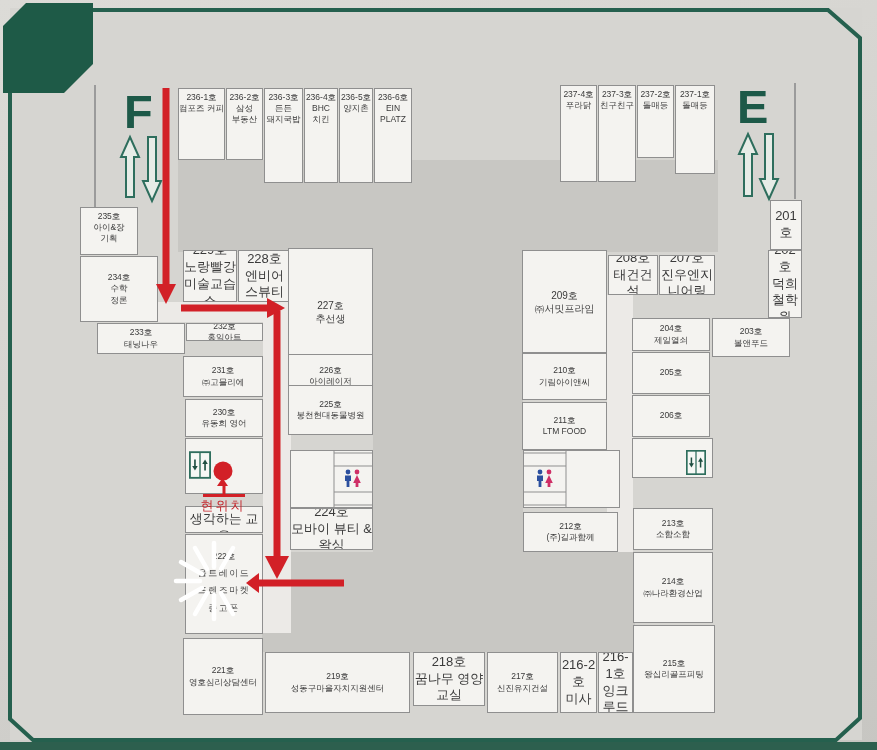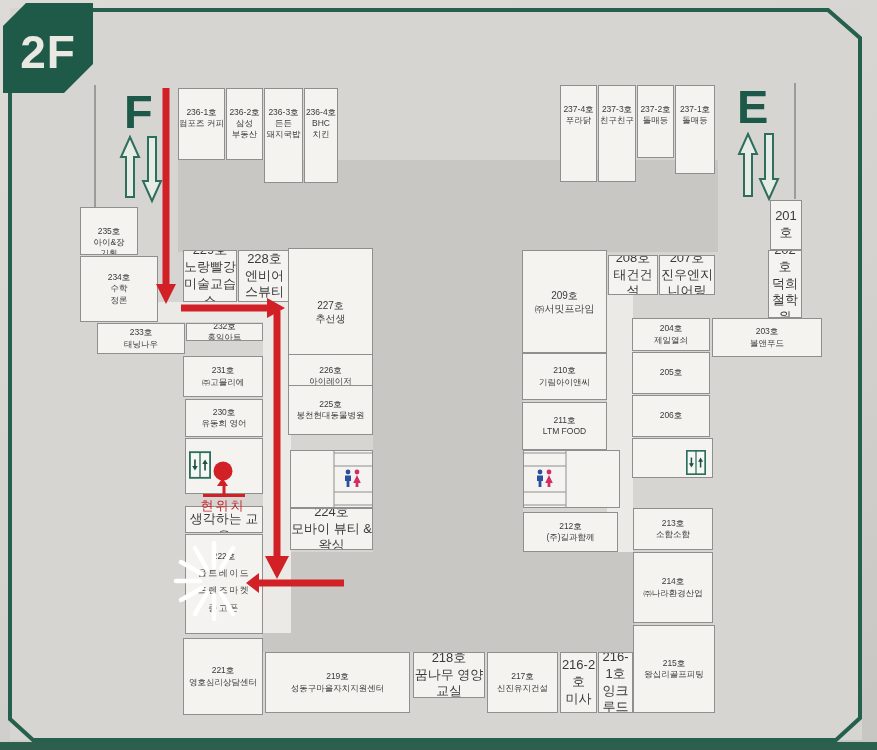--- a/index.html
+++ b/index.html
@@ -10,21 +10,21 @@
   svg{display:block;}
   .abs{position:absolute;}
   
   .void{position:absolute;background:#c8c7c3;}
   .hall{position:absolute;background:#eceae7;}
   
   .room{position:absolute;background:#f4f3f0;border:1px solid #8f8f8f;
         box-sizing:border-box;display:flex;flex-direction:column;
         align-items:center;justify-content:center;text-align:center;
         color:#3a3a3a;font-size:10px;line-height:1.3;overflow:hidden;}
-  .room.top{justify-content:flex-start;padding-top:18px;}
+  .room.top{justify-content:flex-start;padding-top:3px;}
   .room.sm{font-size:8.5px;}
   .room.xs{font-size:13px;}
   .room .no{display:block;}
   .room .nm{display:block;white-space:pre-line;}
   .room .nm.hand{font-size:9px;letter-spacing:1.5px;line-height:1.9;color:#4c4c4c;margin-top:3px;}
   
   #floor-label{position:absolute;left:16px;top:25px;width:64px;text-align:center;
         font-size:46px;font-weight:bold;color:#e9e8e3;letter-spacing:1px;}
   .esc-letter{position:absolute;font-size:47px;font-weight:bold;color:#1d5948;}
   
@@ -39,21 +39,20 @@
 
   <svg class="overlay" width="877" height="750">
     <rect x="10" y="8" width="852" height="732" fill="#d6d5d1"></rect>
     <polyline points="93,10 828,10 860,38 860,718 836,740 33,740 10,719 10,93" fill="none" stroke="#25604e" stroke-width="4"></polyline>
     <rect x="0" y="742" width="877" height="8" fill="#2d5f4e"></rect>
     <polygon points="3,26 26,3 93,3 93,64 64,93 3,93" fill="#1e5a47"></polygon>
     <line x1="95" y1="85" x2="95" y2="207" stroke="#9b9b9b" stroke-width="2"></line>
     <line x1="795" y1="83" x2="795" y2="199" stroke="#9b9b9b" stroke-width="2"></line>
   </svg>
 
-  <div id="floor-label">2F</div>
 
   <div class="void" style="left:178px;top:160px;width:540px;height:92px"></div>
   <div class="void" style="left:373px;top:252px;width:150px;height:300px"></div>
   <div class="void" style="left:262px;top:552px;width:373px;height:100px"></div>
 
   <div class="hall" style="left:97px;top:302px;width:194px;height:20px"></div>
   <div class="hall" style="left:263px;top:300px;width:28px;height:333px"></div>
   <div class="hall" style="left:607px;top:295px;width:26px;height:257px"></div>
 
   <div class="esc-letter" style="left:124px;top:84px">F</div>
@@ -79,20 +78,29 @@
   <div class="room top sm" style="left:264px;top:88px;width:39px;height:95px">
       <span class="no">236-3호</span>
       <span class="nm">든든
 돼지국밥</span>
     </div>
   <div class="room top sm" style="left:304px;top:88px;width:34px;height:95px">
       <span class="no">236-4호</span>
       <span class="nm">BHC
 치킨</span>
     </div>
+  <div class="room top sm" style="left:339px;top:88px;width:34px;height:95px">
+      <span class="no">236-5호</span>
+      <span class="nm">양지촌</span>
+    </div>
+  <div class="room top sm" style="left:374px;top:88px;width:38px;height:95px">
+      <span class="no">236-6호</span>
+      <span class="nm">EIN
+PLATZ</span>
+    </div>
 
   <div class="room top sm" style="left:560px;top:85px;width:37px;height:97px">
       <span class="no">237-4호</span>
       <span class="nm">푸라닭</span>
     </div>
   <div class="room top sm" style="left:598px;top:85px;width:38px;height:97px">
       <span class="no">237-3호</span>
       <span class="nm">친구친구</span>
     </div>
   <div class="room top sm" style="left:637px;top:85px;width:37px;height:73px">
@@ -143,21 +151,21 @@
     </div>
   <div class="room sm" style="left:183px;top:638px;width:80px;height:77px">
       <span class="no">221호</span>
       <span class="nm">영호심리상담센터</span>
     </div>
 
   <div class="room sm" style="left:265px;top:652px;width:145px;height:61px">
       <span class="no">219호</span>
       <span class="nm">성동구마을자치지원센터</span>
     </div>
-  <div class="room xs" style="left:413px;top:652px;width:72px;height:46px">
+  <div class="room xs" style="left:413px;top:652px;width:72px;height:54px">
       <span class="no">218호</span>
       <span class="nm">꿈나무 영양교실</span>
     </div>
   <div class="room sm" style="left:487px;top:652px;width:71px;height:61px">
       <span class="no">217호</span>
       <span class="nm">신진유지건설</span>
     </div>
   <div class="room xs" style="left:560px;top:652px;width:37px;height:61px">
       <span class="no">216-2호</span>
       <span class="nm">미사</span>
@@ -238,21 +246,21 @@
       <span class="nm">소함소함</span>
     </div>
   <div class="room sm" style="left:633px;top:552px;width:80px;height:71px">
       <span class="no">214호</span>
       <span class="nm">㈜나라환경산업</span>
     </div>
   <div class="room sm" style="left:633px;top:625px;width:82px;height:88px">
       <span class="no">215호</span>
       <span class="nm">왕십리골프피팅</span>
     </div>
-  <div class="room sm" style="left:712px;top:318px;width:110px;height:39px">
+  <div class="room sm" style="left:712px;top:318px;width:78px;height:39px">
       <span class="no">203호</span>
       <span class="nm">볼앤푸드</span>
     </div>
   <div class="room xs" style="left:768px;top:250px;width:34px;height:68px">
       <span class="no">202호</span>
       <span class="nm">덕희
 철학원</span>
     </div>
   <div class="room xs" style="left:770px;top:200px;width:32px;height:50px">
       <span class="no">201호</span>

